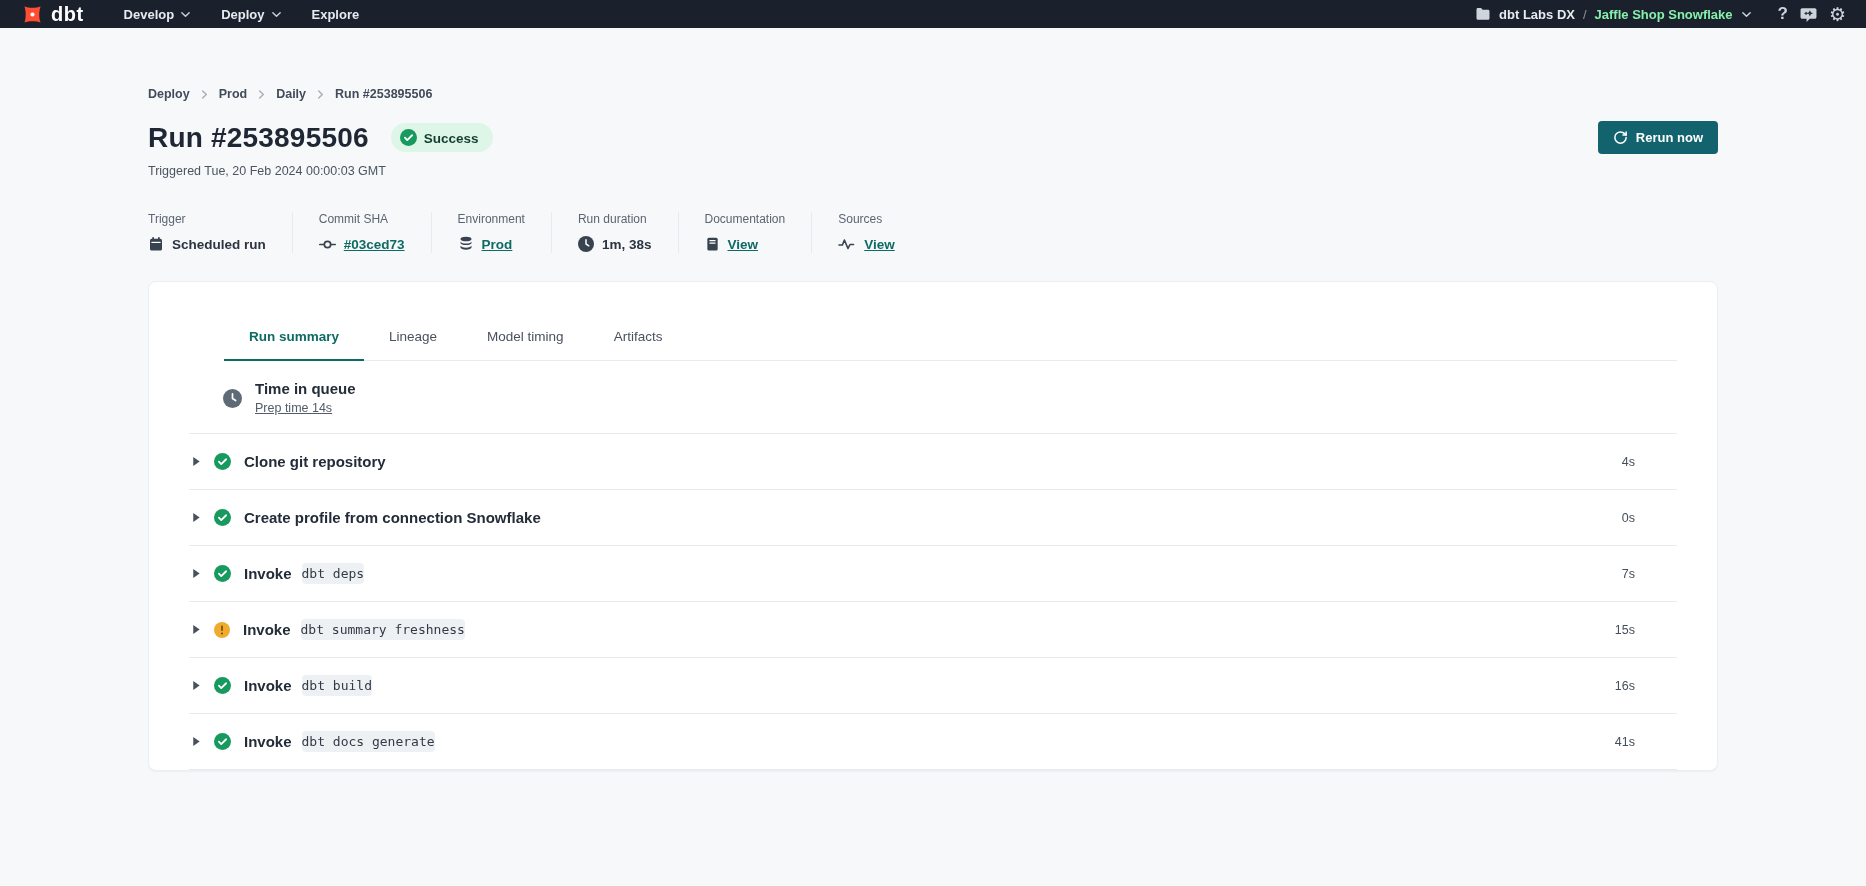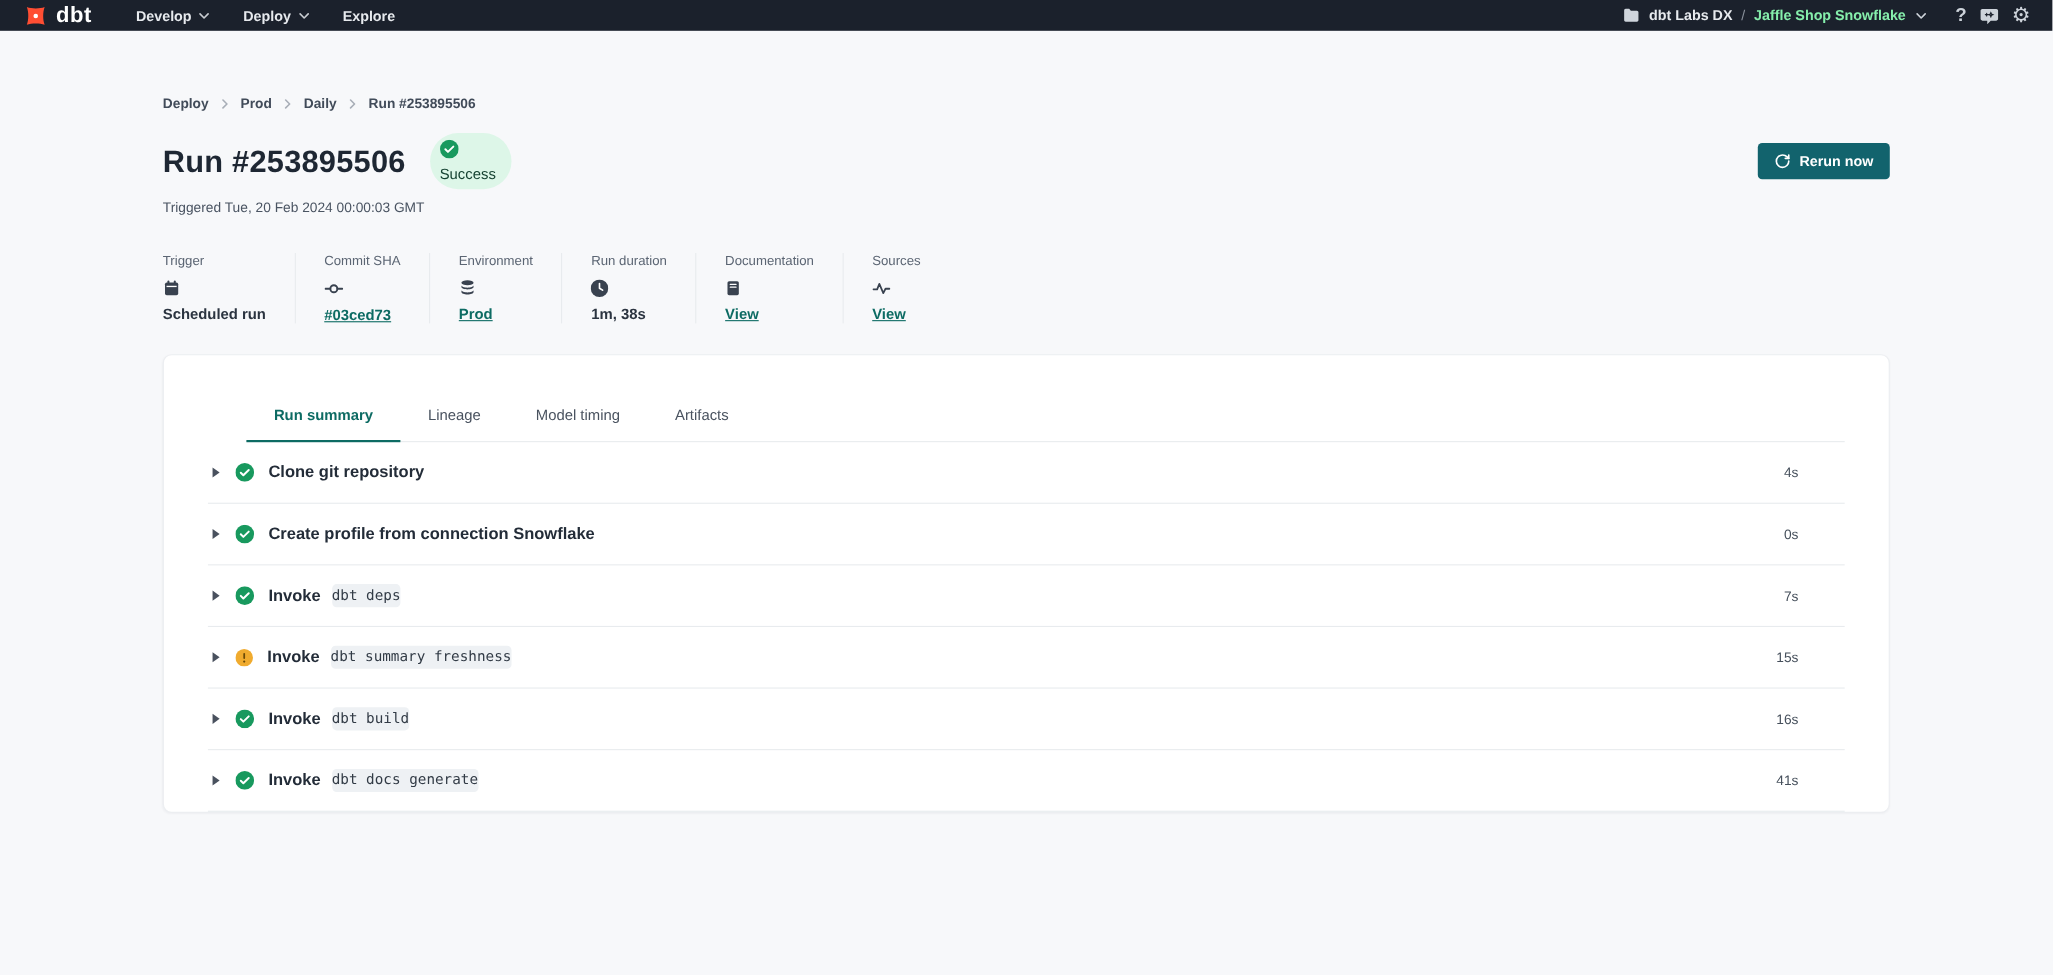--- a/index.html
+++ b/index.html
@@ -7,49 +7,49 @@
   body { font-family:"Liberation Sans", sans-serif; background:var(--page-bg,#f7f8fa); color:var(--text-dark,#1f2835); }
 
   
   .navbar { height:28px; background:var(--navbar-bg,#1b212c); display:flex; align-items:center; padding:0 20px; }
   .brand { display:flex; align-items:center; gap:6px; cursor:pointer; }
   .brand-text { color:#fff; font-weight:bold; font-size:20px; letter-spacing:.5px; }
   .nav-menus { display:flex; align-items:center; gap:30px; margin-left:40px; }
   .nav-item { display:flex; align-items:center; gap:6px; color:#e7eaee; font-size:13px; font-weight:bold; cursor:pointer; }
   .nav-item svg { opacity:.85; }
   .nav-right { margin-left:auto; display:flex; align-items:center; gap:12px; }
-  .acct-picker { display:flex; gap:8px; color:#e7eaee; font-size:13px; cursor:pointer; margin-right:14px; }
+  .acct-picker { display:flex; align-items:center; gap:8px; color:#e7eaee; font-size:13px; cursor:pointer; margin-right:14px; }
   .acct-name { font-weight:bold; }
   .acct-sep { color:#8a919c; font-weight:normal; }
   .proj-name { font-weight:bold; color:#86efac; }
   .nav-icon { color:#cdd3da; display:flex; align-items:center; cursor:pointer; }
   .help-glyph { font-size:17px; font-weight:bold; color:#cdd3da; }
   .gear-glyph { font-family:"DejaVu Sans", sans-serif; font-size:19px; color:#cdd3da; line-height:1; }
 
   
   .main { width:1570px; margin:0 auto; padding-top:59px; }
 
   .breadcrumb { display:flex; align-items:center; gap:10px; font-size:12.5px; font-weight:bold; color:#414b59; }
   .crumb { cursor:pointer; }
   .crumb-sep { display:flex; color:#a8aeb7; }
 
   .title-row { display:flex; align-items:center; margin-top:20px; }
   .page-title { font-size:28px; font-weight:bold; color:#1e2733; letter-spacing:.2px; }
-  .status-badge { display:inline-flex; align-items:flex-start; gap:7px; margin-left:22px; background:var(--success-bg,#ddf6e8);
-      border-radius:999px; padding:6px 14px 6px 9px; font-size:13.5px; color:var(--success-text,#123f2f); font-weight:normal;flex-direction:column; }
+  .status-badge { display:inline-flex; align-items:flex-end; gap:7px; margin-left:22px; background:var(--success-bg,#ddf6e8);
+      border-radius:999px; padding:6px 14px 6px 9px; font-size:13.5px; color:var(--success-text,#123f2f); font-weight:bold; }
   .rerun-btn { margin-left:auto; display:flex; align-items:center; gap:8px; background:var(--accent,#12636d); color:#fff;
       border:none; border-radius:4px; padding:9px 15px; font-size:13px; font-weight:bold; font-family:inherit; cursor:pointer; }
 
   .triggered { margin-top:10px; font-size:12.5px; color:#4a5462; }
 
   .meta-row { display:flex; margin-top:34px; }
   .meta-col { padding:0 26px; border-left:1px solid var(--border,#e8ebee); }
   .meta-col:first-child { padding-left:0; border-left:none; }
   .meta-label { font-size:12px; color:var(--text-gray,#5b6573); }
-  .meta-value { display:flex; align-items:flex-start; gap:8px; margin-top:10px; font-size:13.5px; font-weight:bold; color:#2b3440;flex-direction:column; }
+  .meta-value { display:flex; align-items:center; gap:8px; margin-top:10px; font-size:13.5px; font-weight:bold; color:#2b3440; }
   .meta-icon { display:flex; color:#39424f; }
   .meta-link { color:var(--link,#0d6b63); text-decoration:underline; cursor:pointer; }
 
   
   .card { margin-top:28px; margin-bottom:14px; background:#fff; border:1px solid #eceef1; border-radius:8px;
       box-shadow:0 1px 2px rgba(20,30,40,.04); padding:0 40px; }
 
   .tabbar { display:flex; margin:32px 0 0 35px; border-bottom:1px solid var(--border,#e8ebee); }
   .tab { padding:15px 25px; font-size:13.5px; color:#49525f; cursor:pointer; border-bottom:2px solid transparent; margin-bottom:-1px; }
   .tab.active { color:var(--link,#0d6b63); font-weight:bold; border-bottom-color:var(--link,#0d6b63); }
@@ -261,20 +261,32 @@
 </div>
 
   <section class="card">
     <div class="tabbar" id="tabbar">
         <div class="tab active">Run summary</div>
         <div class="tab">Lineage</div>
         <div class="tab">Model timing</div>
         <div class="tab">Artifacts</div>
       </div>
 
+    <div class="queue-block">
+      <span style="display:flex;">
+        <svg width="19" height="19" viewBox="0 0 18 18">
+            <circle cx="9" cy="9" r="9" fill="#5f6a77"></circle>
+            <path d="M9 4.6V9l3 1.9" stroke="#fff" stroke-width="1.6" fill="none" stroke-linecap="round" stroke-linejoin="round"></path>
+          </svg>
+      </span>
+      <div>
+        <div class="queue-title">Time in queue</div>
+        <span class="queue-link">Prep time 14s</span>
+      </div>
+    </div>
 
     <div id="steps">
   <div class="step-row">
     <span class="caret">
       <svg width="10" height="11" viewBox="0 0 10 12">
               <path d="M2 1l7 5-7 5z" fill="currentColor"></path>
             </svg>
     </span>
     <span class="status-ic">
             <svg width="17" height="17" viewBox="0 0 16 16">

